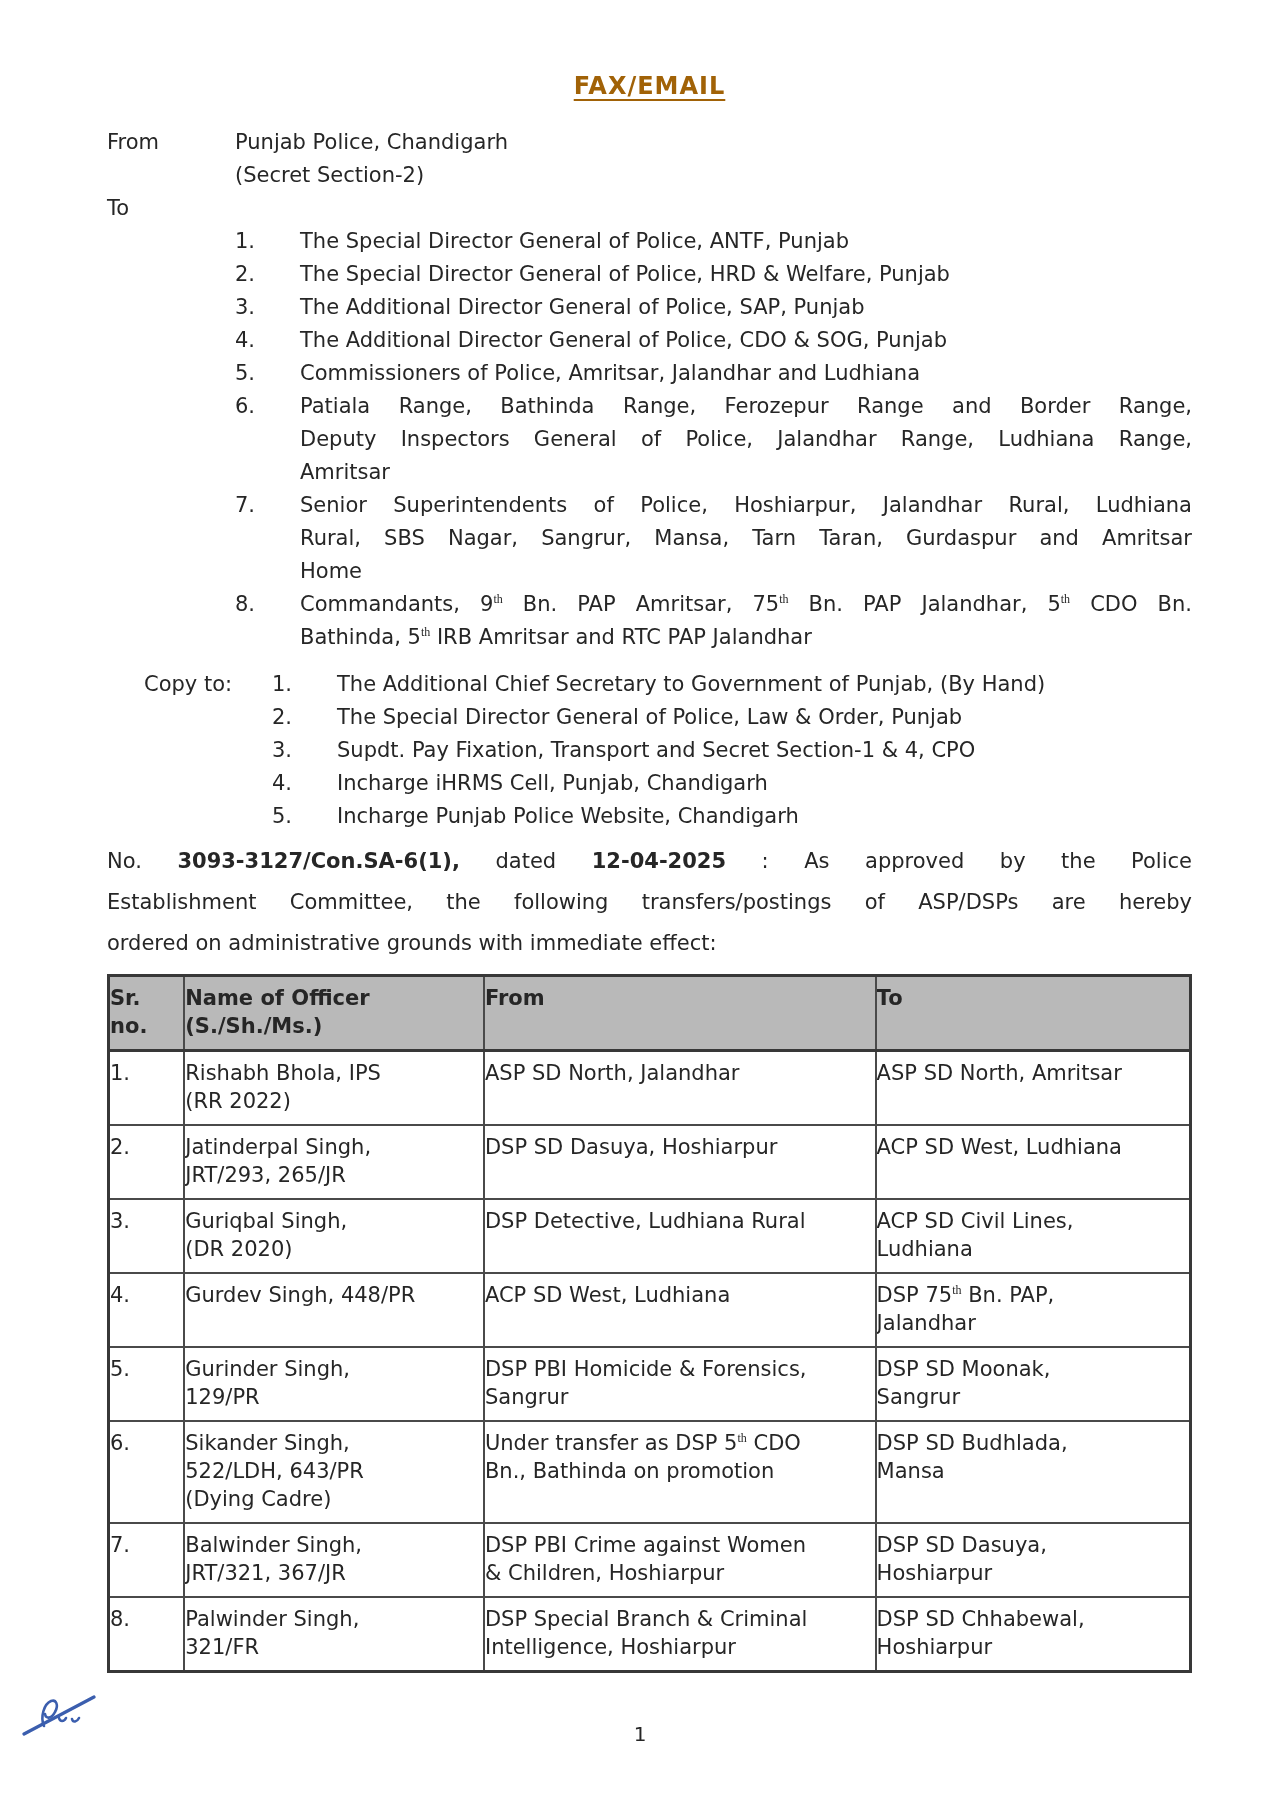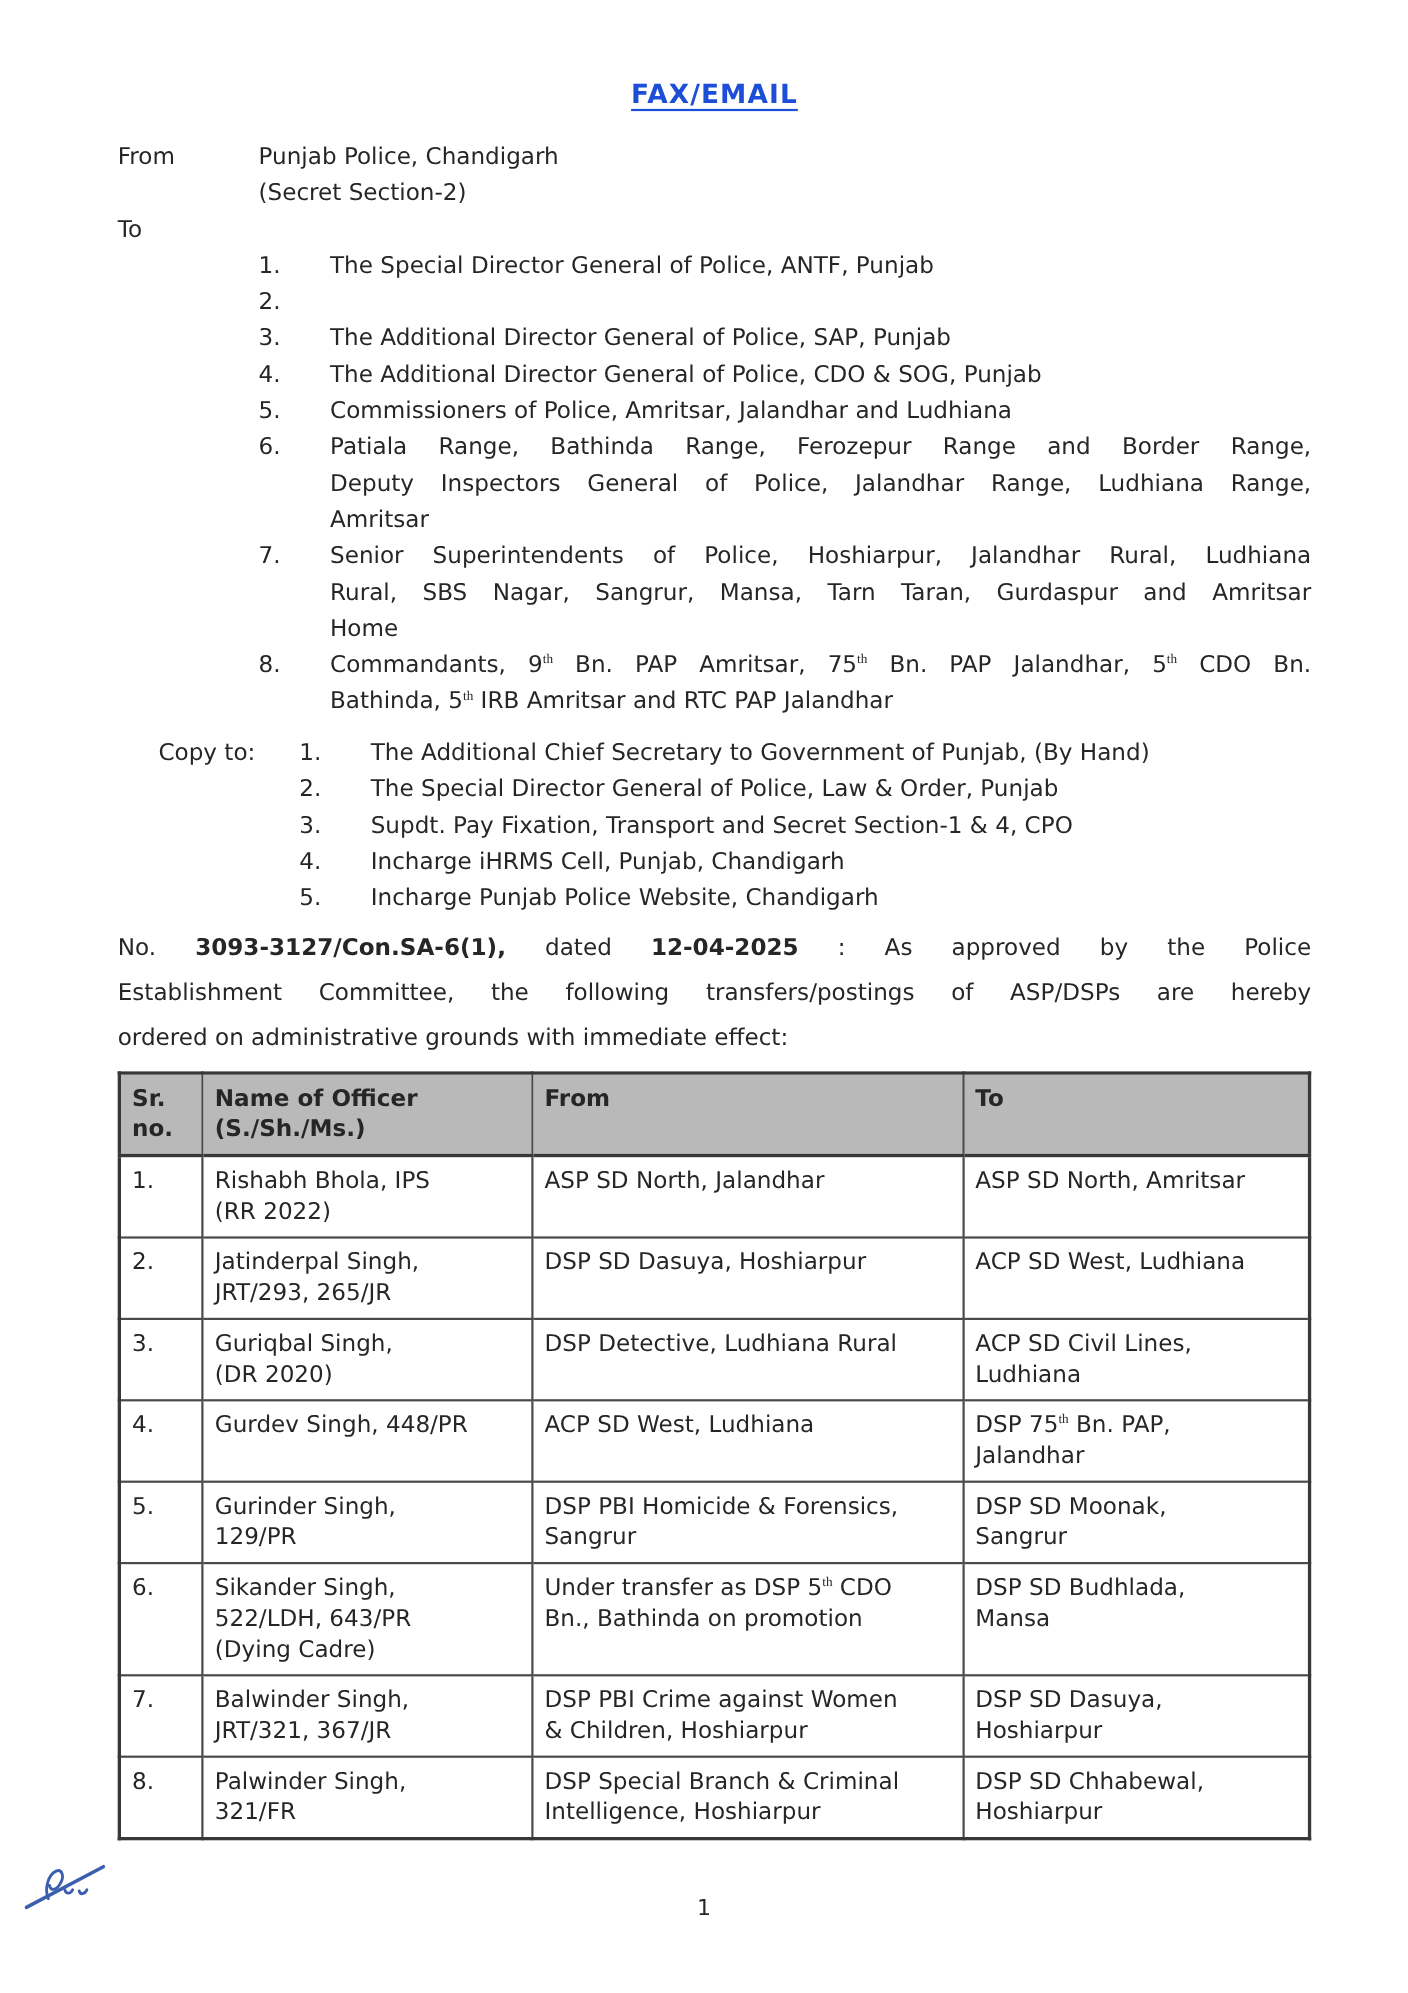--- a/index.html
+++ b/index.html
@@ -4,42 +4,42 @@
 <style>
   html,body{margin:0;padding:0;background:#ffffff;}
   .page{
     position:relative;width:1280px;height:1812px;margin:0 auto;background:#fff;
     color:#262626;font-family:"DejaVu Sans","Liberation Sans",sans-serif;
     font-size:21px;overflow:hidden;
   }
   .inner{padding:72px 88px 0 107px;}
   .title{
     margin:0 0 26px 0;font-size:24px;font-weight:bold;text-align:center;
-    text-decoration:underline;text-underline-offset:5px;letter-spacing:1px;color:#1d4ed8;
+    text-decoration:underline;text-underline-offset:5px;letter-spacing:1px;color:#a16207;
   }
   .crow{display:grid;grid-template-columns:128px 1fr;line-height:33px;}
   .addr{white-space:pre-line;}
   .to-label{line-height:33px;}
   .lrow{display:grid;grid-template-columns:128px 65px 1fr;line-height:33px;}
   .gcell{display:block;}
   .lnum{display:block;}
   .ltext{display:block;}
   .iline{display:block;}
   .fill{text-align:justify;text-align-last:justify;}
   .to-items{margin-top:0;}
   .copy-block{margin-top:14px;margin-left:37px;}
   .ref{margin-top:8px;line-height:41px;}
   .rline{display:block;}
   .ref b{font-weight:bold;}
   table{
     width:100%;border-collapse:collapse;margin-top:10px;table-layout:fixed;
     border:3px solid #383838;
   }
   th,td{
-    border:2px solid #4a4a4a;padding:7px 10px 9px 10px;vertical-align:top;
+    border:2px solid #4a4a4a;padding:7px 10px 9px 0;vertical-align:top;
     line-height:28px;white-space:pre-line;font-size:21px;text-align:left;
     overflow:hidden;
   }
   thead th{background:#b9b9b9;border-bottom:3px solid #383838;font-weight:bold;}
   sup{font-size:12px;line-height:0;vertical-align:super;font-family:Liberation Serif, serif;}
   .pageno{position:absolute;top:1722px;left:0;width:100%;text-align:center;font-size:20px;}
   .sig{position:absolute;left:22px;top:1688px;width:78px;height:50px;}
 </style>
 </head>
 <body>
@@ -61,20 +61,23 @@
       <div class="lrow">
         <span class="gcell"></span>
         <span class="lnum">1.</span>
         <div class="ltext">
             <div class="iline">The Special Director General of Police, ANTF, Punjab</div>
           </div>
       </div>
       <div class="lrow">
         <span class="gcell"></span>
         <span class="lnum">2.</span>
+        <div class="ltext">
+            <div class="iline">The Special Director General of Police, HRD &amp; Welfare, Punjab</div>
+          </div>
       </div>
       <div class="lrow">
         <span class="gcell"></span>
         <span class="lnum">3.</span>
         <div class="ltext">
             <div class="iline">The Additional Director General of Police, SAP, Punjab</div>
           </div>
       </div>
       <div class="lrow">
         <span class="gcell"></span>

